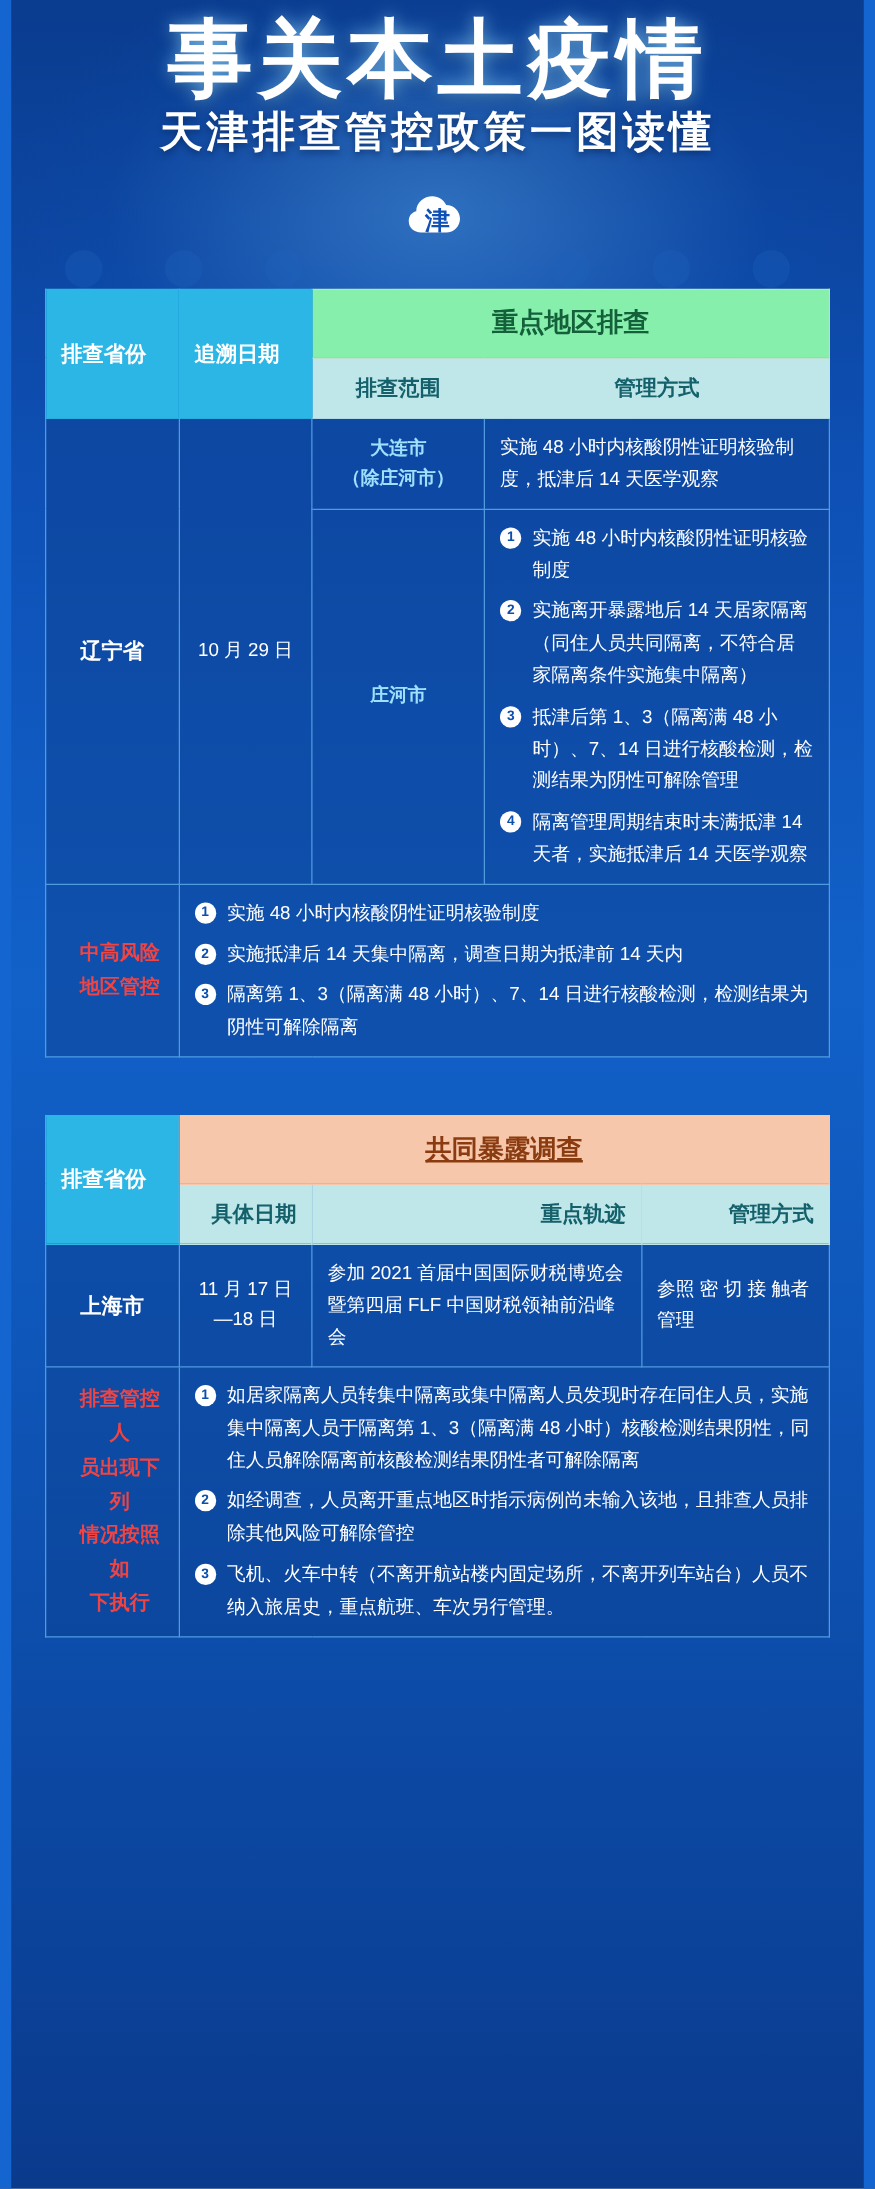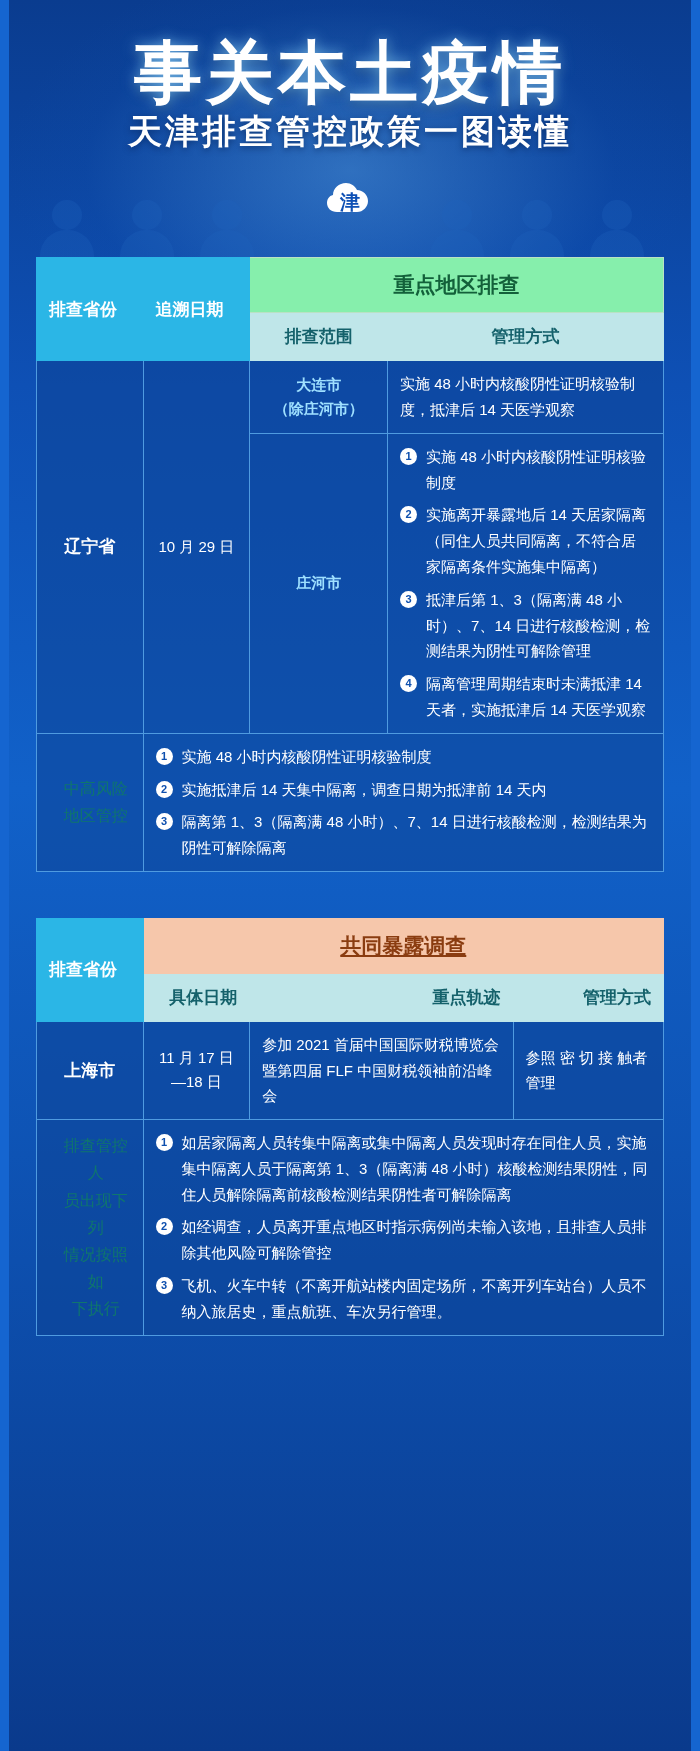--- a/index.html
+++ b/index.html
@@ -78,21 +78,20 @@
     content: "";
     position: absolute;
     top: -3px; bottom: -3px;
     width: 14px;
     background: #ffffff;
   }
   .date-banner::before { left: -14px; clip-path: polygon(100% 0, 100% 100%, 0 50%); }
   .date-banner::after  { right: -14px; clip-path: polygon(0 0, 0 100%, 100% 50%); }
 
   .main-title {
-    margin-top: 26px;
     font-family: "Liberation Serif", serif;
     font-size: 68px;
     font-weight: bold;
     letter-spacing: 4px;
     line-height: 1.05;
     color: #ffffff;
     text-shadow: 0 0 14px rgba(130,205,255,.85), 0 4px 10px rgba(0,30,80,.65);
   }
   .sub-title {
     font-family: Liberation Serif, serif;
@@ -179,22 +178,22 @@
     font-weight: bold;
     text-align: center;
   }
   .cell-province {
     color: #ffffff;
     font-weight: bold;
     text-align: center;
     font-size: 17px;
   }
   .cell-label {
-    color: #0f766e;
-    font-weight: normal;
+    color: #ef4444;
+    font-weight: bold;
     text-align: center;
     font-size: 16px;
     line-height: 1.7;
     padding-left: 24px;
   }
   ol.num-list {
     list-style: none;
     margin: 0;
     padding: 0;
   }

